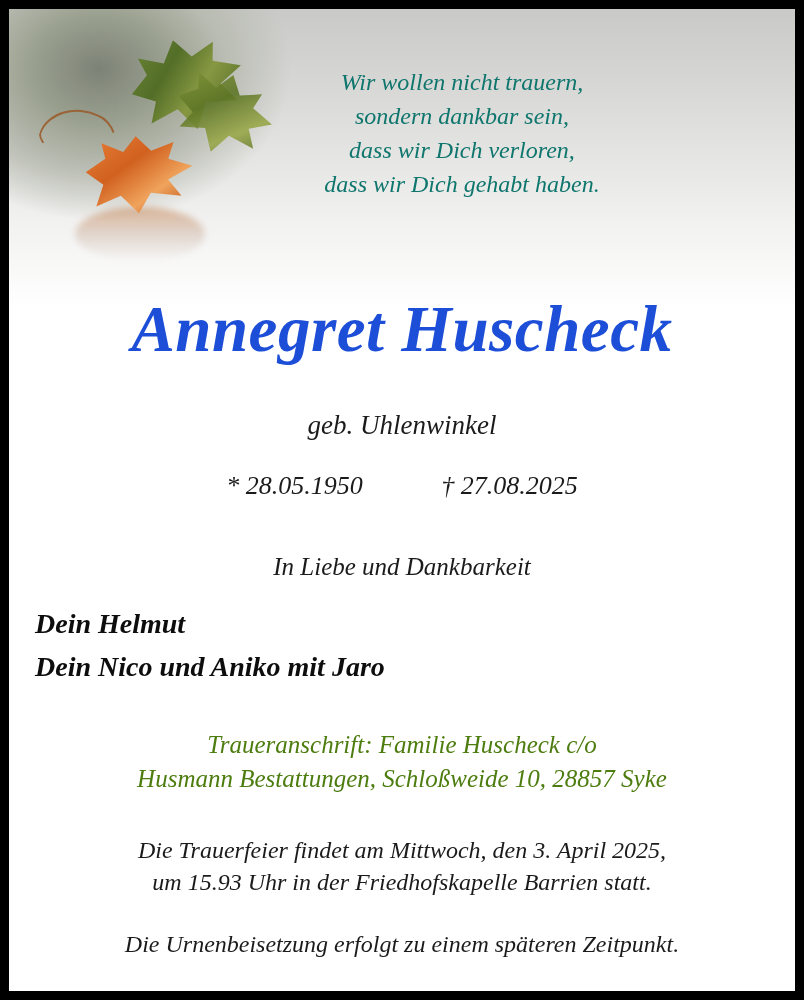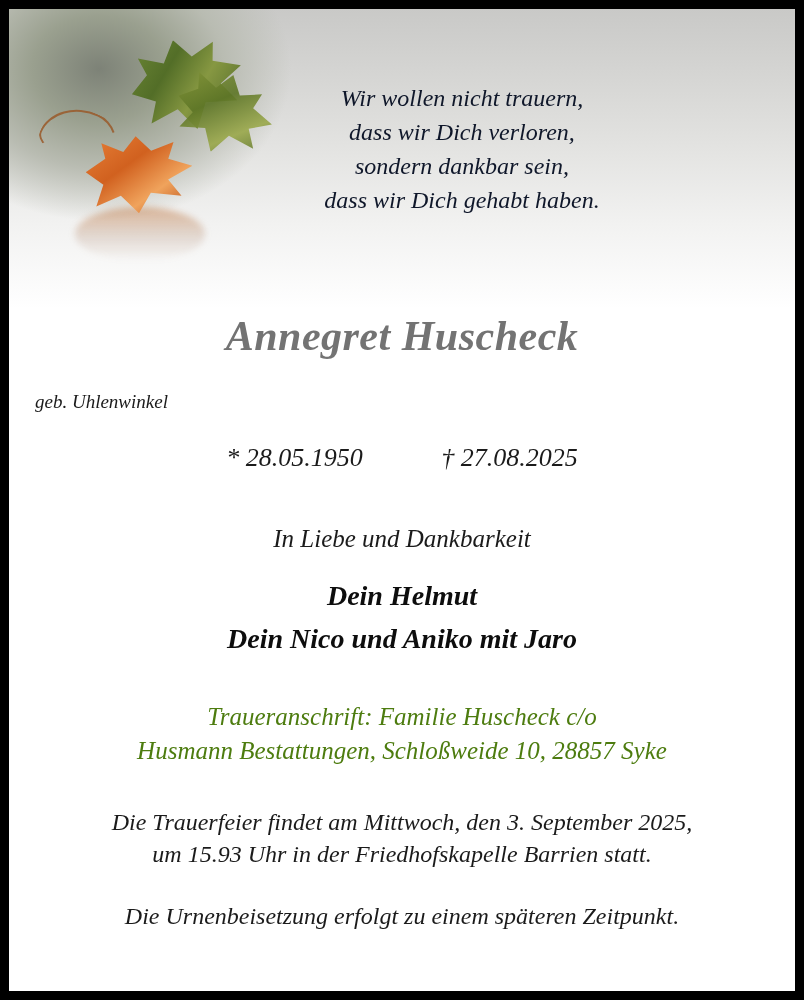--- a/index.html
+++ b/index.html
@@ -109,49 +109,49 @@
     border-radius: 50%;
   }
 
   .content {
     position: relative;
     z-index: 2;
     padding: 0 26px;
   }
 
   .verse {
-    margin: 16px;
+    margin: 0;
     padding-top: 56px;
     text-align: center;
     font-style: italic;
     font-size: 24px;
     line-height: 1.42;
-    color: #0f172a;
+    color: #0f766e;
     padding-left: 120px;
   }
   .verse div { white-space: nowrap; }
 
   .name {
-    margin: 0;
+    margin: 14px;
     padding-top: 82px;
     text-align: center;
     font-weight: bold;
     font-style: italic;
-    font-size: 42px;
+    font-size: 65px;
     letter-spacing: 0.5px;
-    color: #737373;
+    color: #1d4ed8;
     line-height: 1;
   }
 
   .maiden {
     margin: 0;
     padding-top: 34px;
-    text-align: left;
-    font-style: italic;
-    font-size: 19px;
+    text-align: center;
+    font-style: italic;
+    font-size: 27px;
     color: #1b1b1b;
   }
 
   .dates {
     margin: 0;
     padding-top: 30px;
     text-align: center;
     font-style: italic;
     font-size: 26px;
     color: #1b1b1b;
@@ -163,21 +163,20 @@
     padding-top: 44px;
     text-align: center;
     font-style: italic;
     font-size: 25px;
     color: #1b1b1b;
   }
 
   .family {
     margin: 0;
     padding-top: 14px;
-    text-align: center;
     font-style: italic;
     font-weight: bold;
     font-size: 28px;
     line-height: 1.52;
     color: #0d0d0d;
   }
 
   .address {
     margin: 0;
     padding-top: 40px;
@@ -220,22 +219,22 @@
     <div class="leaf-stem"></div>
     <div class="leaf-green"></div>
     <div class="leaf-green2"></div>
     <div class="leaf-orange"></div>
   </div>
 
   <div class="content">
 
     <div class="verse">
       <div>Wir wollen nicht trauern,</div>
+      <div>sondern dankbar sein,</div>
       <div>dass wir Dich verloren,</div>
-      <div>sondern dankbar sein,</div>
       <div>dass wir Dich gehabt haben.</div>
     </div>
 
     <div class="name">Annegret Huscheck</div>
 
     <div class="maiden">geb. Uhlenwinkel</div>
 
     <div class="dates">
       <span class="birth">* 28.05.1950</span>
       <span class="death">† 27.08.2025</span>
@@ -247,20 +246,20 @@
       <div>Dein Helmut</div>
       <div>Dein Nico und Aniko mit Jaro</div>
     </div>
 
     <div class="address">
       <div>Traueranschrift: Familie Huscheck c/o</div>
       <div>Husmann Bestattungen, Schloßweide 10, 28857 Syke</div>
     </div>
 
     <div class="ceremony">
-      <div>Die Trauerfeier findet am Mittwoch, den 3. September 2025,</div>
+      <div>Die Trauerfeier findet am Mittwoch, den 3. April 2025,</div>
       <div>um 15.93 Uhr in der Friedhofskapelle Barrien statt.</div>
     </div>
 
     <div class="urn">Die Urnenbeisetzung erfolgt zu einem späteren Zeitpunkt.</div>
 
   </div>
 </div>
 
 </body></html>

